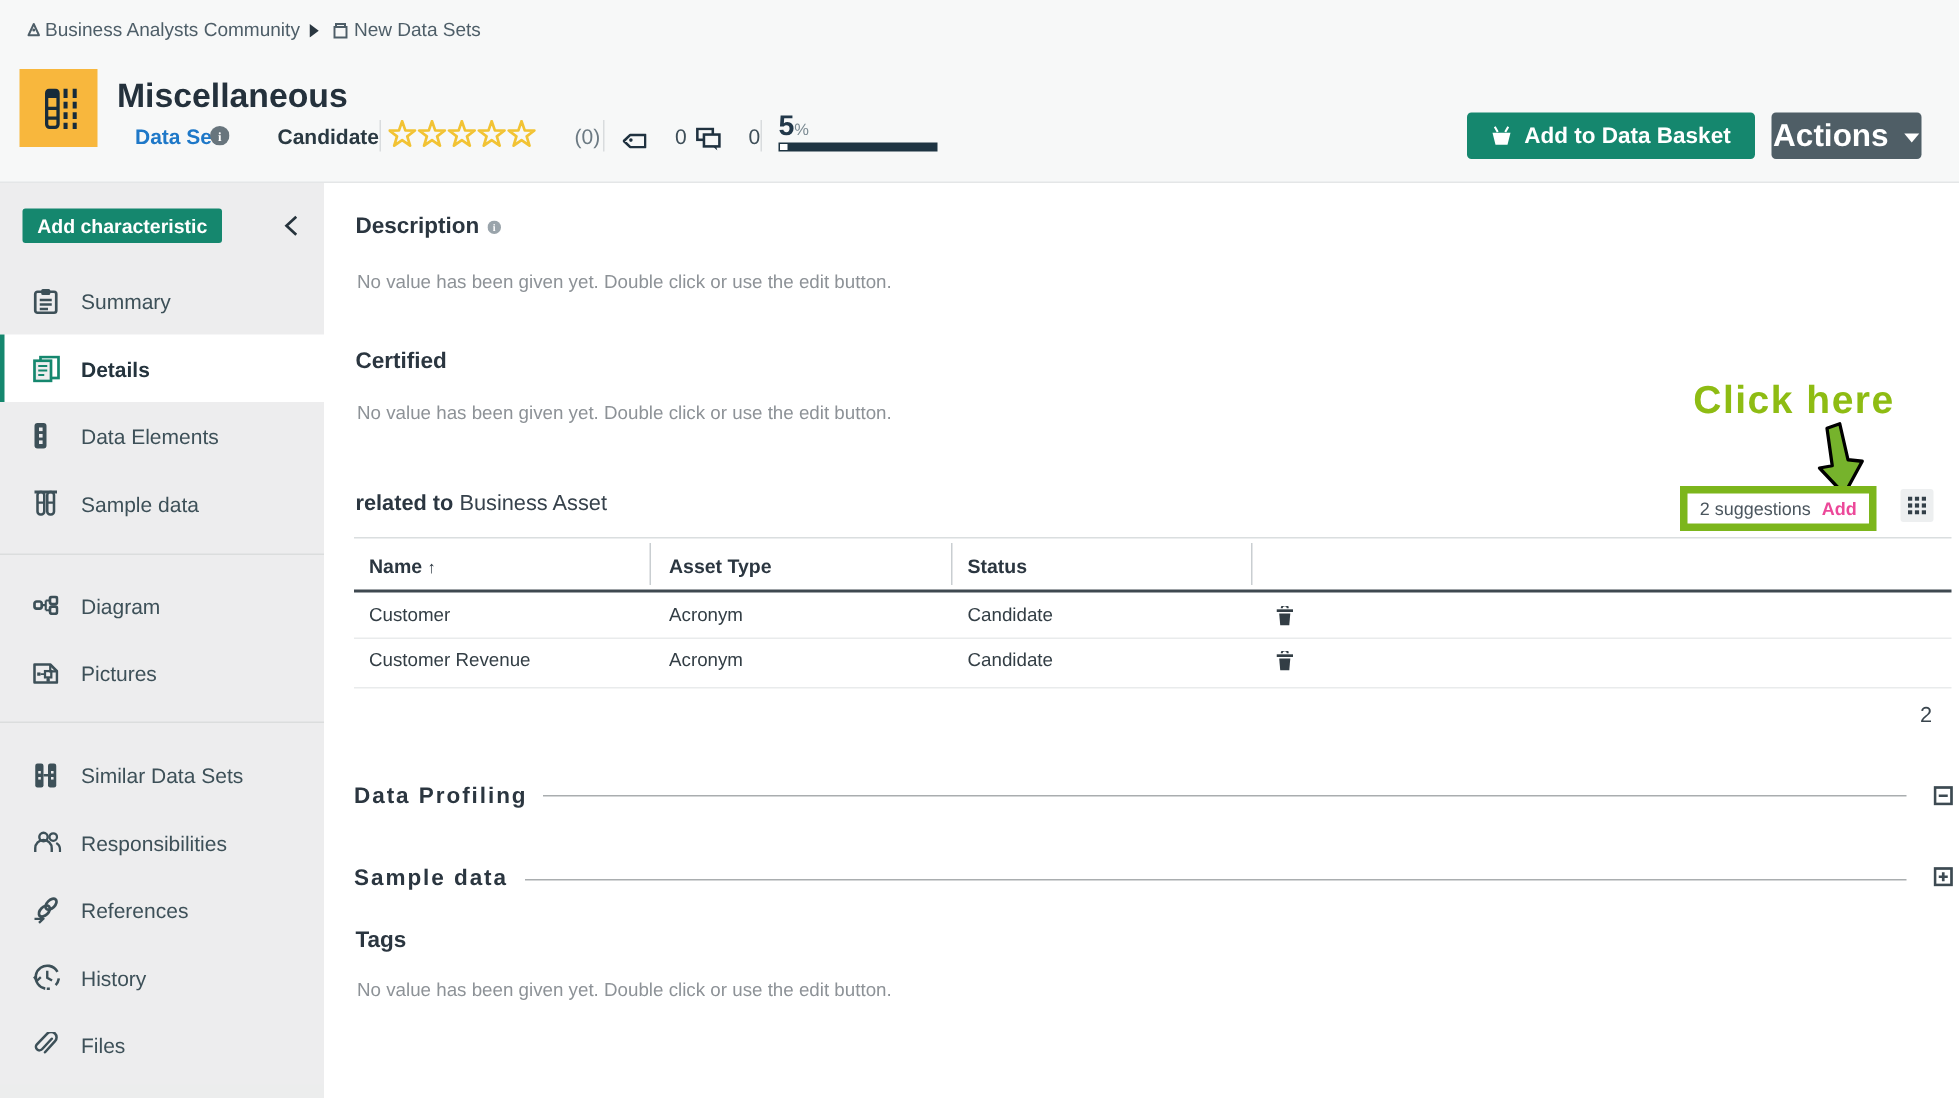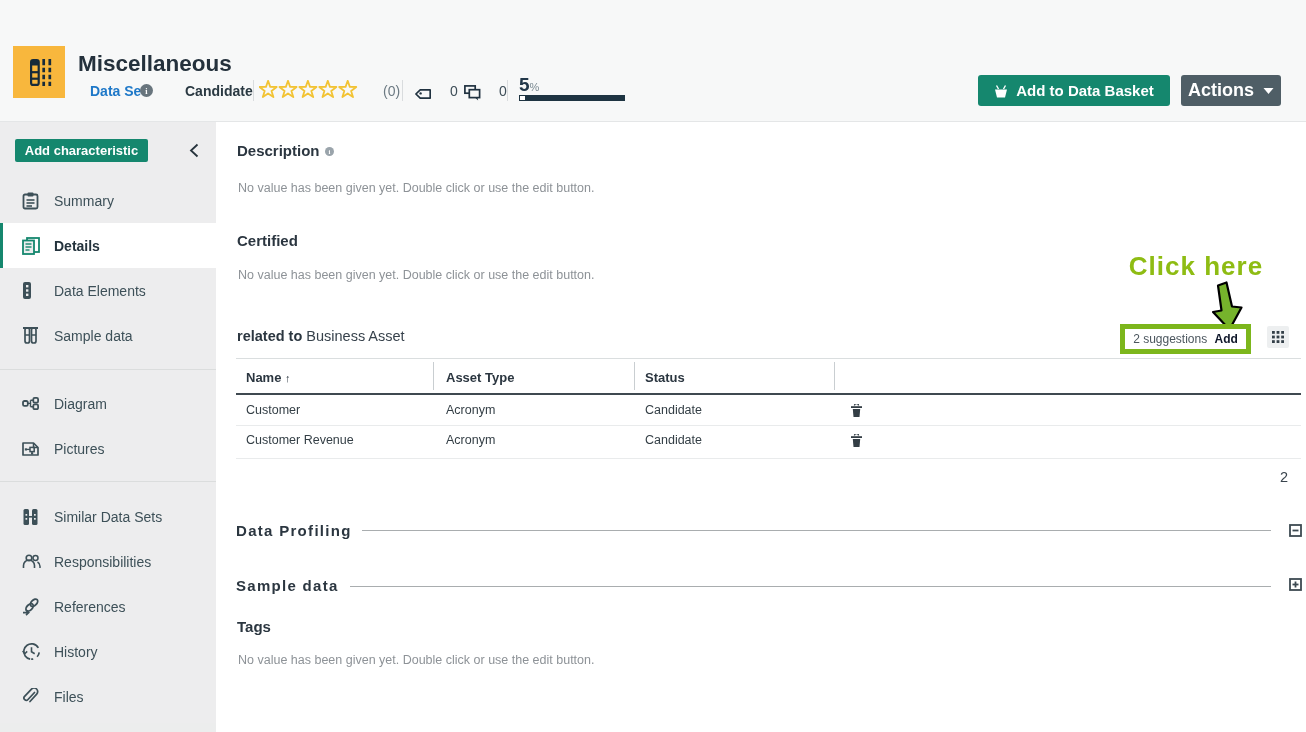--- a/index.html
+++ b/index.html
@@ -7,40 +7,54 @@
   body { font-family:"Liberation Sans",sans-serif; background:#fff; position:relative; }
   .abs { position:absolute; }
   
   #topbar { position:absolute; left:0; top:0; width:1306px; height:122px; background:#f7f8f8; border-bottom:1px solid #e4e6e7; }
   #crumb { position:absolute; left:18px; top:13px; font-size:12.7px; color:#4e5e68; display:flex; align-items:center; }
   #tile { position:absolute; left:13px; top:46px; width:52px; height:52px; background:#f8b73d; display:flex; align-items:center; justify-content:center; }
   #title { position:absolute; left:78px; top:51px; font-size:22.5px; font-weight:bold; color:#24313c; }
   .meta { position:absolute; top:82px; height:18px; line-height:18px;margin-left:12px; }
   .vsep { position:absolute; top:80px; width:1px; height:21px; background:#d9dcde; }
   #btn-basket { position:absolute; left:978px; top:75px; width:192px; height:31px; background:#15876e; border-radius:3px; color:#fff; font-weight:bold; font-size:15px; text-align:center; line-height:31px; }
-  #btn-actions { position:absolute; left:1181px; top:75px; width:100px; height:31px; background:#4f5e66; border-radius:3px; color:#fff; font-weight:bold; font-size:18px; text-align:center; line-height:31px; }
+  #btn-actions { position:absolute; left:1181px; top:75px; width:100px; height:31px; background:#4f5e66; border-radius:3px; color:#fff; font-weight:bold; font-size:21px; text-align:center; line-height:31px; }
   
   #sidebar { position:absolute; left:0; top:122px; width:216px; height:610px; background:#ededee; }
   #addchar { position:absolute; left:15px; top:17px; width:133px; height:23px; background:#15876e; border-radius:2px; color:#fff; font-weight:bold; font-size:13px; text-align:center; line-height:23px; }
   .nav { position:absolute; left:0; width:256px; height:45px; display:flex; align-items:center; color:#3d5058; font-size:14px; }
   .nav svg { position:absolute; left:22px; }
   .nav span { position:absolute; left:54px; }
   .nav.active { background:#fff; border-left:3px solid #15876e; font-weight:bold; color:#24333d; }
   .nav.active span { left:51px; }
   .nav.active svg { left:19px; }
   .sdiv { position:absolute; left:0; width:216px; height:1px; background:#dbdddd; }
   
   #content { position:absolute; left:216px; top:122px; width:1090px; height:610px; background:#fff; }
   .h2 { position:absolute; font-size:15px; font-weight:bold; color:#2b3640; }
   .novalue { position:absolute; font-size:12.5px; color:#8d9297; }
   .rule { position:absolute; height:1.4px; background:#a9adaf; }
 </style>
 </head>
 <body>
   <div id="topbar">
+    <div id="crumb">
+      <svg width="9" height="11" viewBox="0 0 9 11" style="margin-right:3px">
+        <path d="M4.5 1 L8 8.5 L1 8.5 Z" fill="none" stroke="#4e5e68" stroke-width="1.3" stroke-linejoin="round"></path>
+        <circle cx="4.5" cy="5" r="1" fill="#4e5e68"></circle>
+      </svg>
+      <span>Business Analysts Community</span>
+      <svg width="7" height="9" viewBox="0 0 7 9" style="margin:0 9px 0 6px">
+        <path d="M0.5 0 L6.5 4.5 L0.5 9 Z" fill="#2a3740"></path>
+      </svg>
+      <svg width="10" height="11" viewBox="0 0 10 11" style="margin-right:4px">
+        <path d="M1 3 h8 v7 h-8 Z M2 3 v-2 h6 v2" fill="none" stroke="#4e5e68" stroke-width="1.3"></path>
+      </svg>
+      <span>New Data Sets</span>
+    </div>
     <div id="tile">
       <svg width="22" height="27" viewBox="0 0 22 27" style="margin-left:3px;">
         <rect x="1.1" y="1.1" width="7.6" height="24.8" rx="2" fill="none" stroke="#172b3a" stroke-width="2.2"></rect>
         <path d="M1.1 3 a2 2 0 0 1 2-2 h3.6 a2 2 0 0 1 2 2 v3.4 h-7.6 Z" fill="#172b3a"></path>
         <line x1="1.1" y1="13.2" x2="8.7" y2="13.2" stroke="#172b3a" stroke-width="2.2"></line>
         <line x1="1.1" y1="19.7" x2="8.7" y2="19.7" stroke="#172b3a" stroke-width="2.2"></line>
         <g stroke="#172b3a" stroke-width="2.7" stroke-dasharray="6.3 2.5 4.5 2.5 4.5 2.5 6.3">
           <line x1="13.7" y1="0" x2="13.7" y2="27"></line>
           <line x1="19.8" y1="0" x2="19.8" y2="27"></line>
         </g>
@@ -214,21 +228,21 @@
     <div class="novalue" style="left:22px; top:59px;">No value has been given yet. Double click or use the edit button.</div>
     <div class="h2" style="left:21px; top:110px;">Certified</div>
     <div class="novalue" style="left:22px; top:146px;">No value has been given yet. Double click or use the edit button.</div>
 
     <div class="abs" style="left:21px; top:206px; font-size:14.5px; color:#37424c;"><b style="color:#2b3640;">related to</b> Business Asset</div>
 
     <div class="abs" style="left:904px; top:129px; width:152px; text-align:center; font-size:26px; font-weight:bold; letter-spacing:1px; color:#8ebc13;">Click here</div>
     <svg class="abs" style="left:993px; top:158px;" width="36" height="52" viewBox="0 0 36 52">
       <path d="M9 5.5 L17.5 2.5 L23 26.5 L32.5 27.5 L20.5 49.5 L4 32 L12.5 30.5 Z" fill="#76b32c" stroke="#000" stroke-width="2.2" stroke-linejoin="round"></path>
     </svg>
-    <div class="abs" style="left:904px; top:202px; width:131px; height:30px; border:5px solid #7cb61c; background:#fff; text-align:center; line-height:20px; font-size:12px; color:#4b565e;">2 suggestions <b style="color:#0f172a; margin-left:4px;">Add</b></div>
+    <div class="abs" style="left:904px; top:202px; width:131px; height:30px; border:5px solid #7cb61c; background:#fff; text-align:center; line-height:20px; font-size:12px; color:#4b565e;">2 suggestions <b style="color:#ec4899; margin-left:4px;">Add</b></div>
     <div class="abs" style="left:1051px; top:204px; width:22px; height:22px; background:#edeff0; border-radius:2px;">
       <svg width="12" height="12" viewBox="0 0 12 12" style="margin:5px;">
         <g fill="#333f48">
           <rect x="0" y="0" width="2.8" height="2.8"></rect>
           <rect x="4.6" y="0" width="2.8" height="2.8"></rect>
           <rect x="9.2" y="0" width="2.8" height="2.8"></rect>
           <rect x="0" y="4.6" width="2.8" height="2.8"></rect>
           <rect x="4.6" y="4.6" width="2.8" height="2.8"></rect>
           <rect x="9.2" y="4.6" width="2.8" height="2.8"></rect>
           <rect x="0" y="9.2" width="2.8" height="2.8"></rect>

